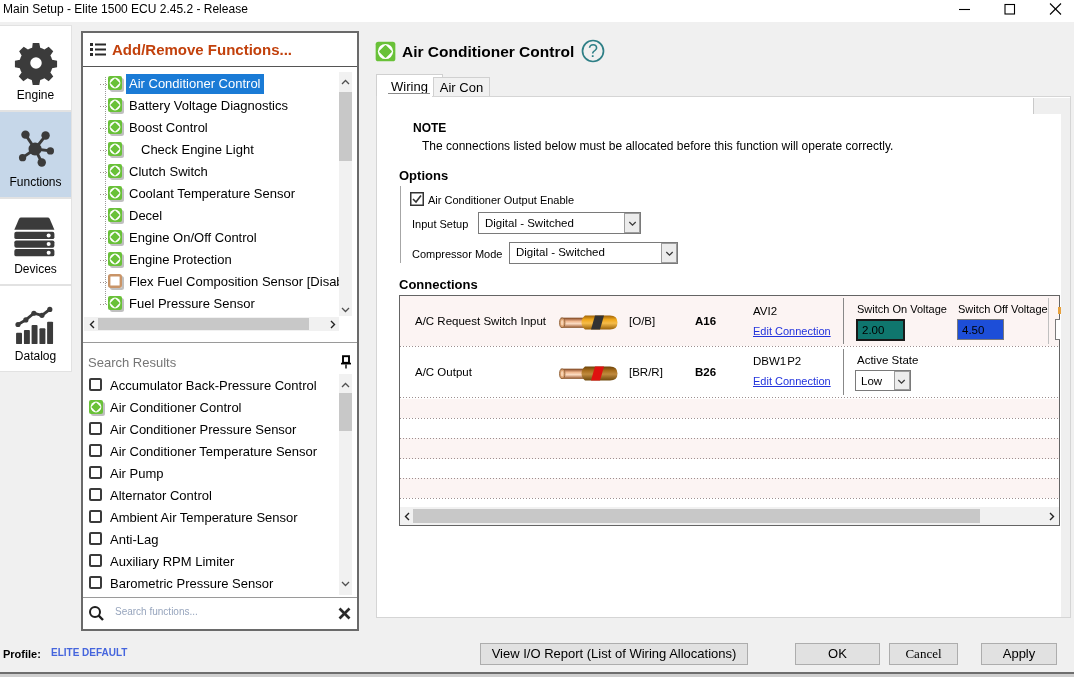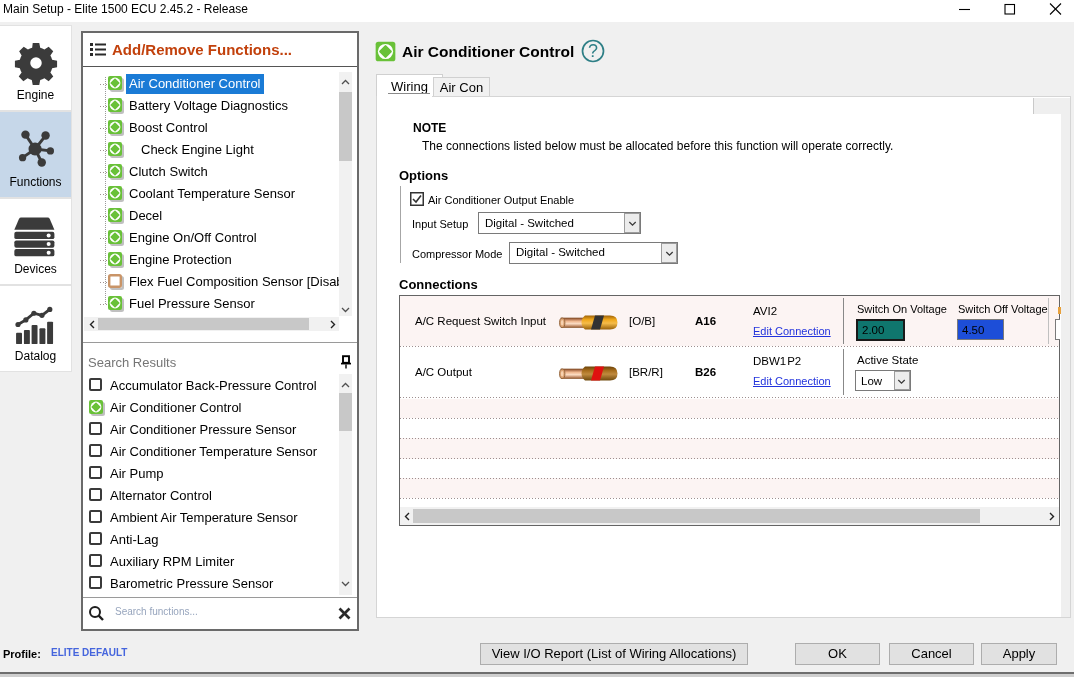--- a/index.html
+++ b/index.html
@@ -416,16 +416,16 @@
   </svg>
 <div class="abs scroll-thumb" style="left:413px;top:509px;width:567px;height:14px;"></div>
 <svg class="abs" style="left:1047px;top:512px" width="9" height="9" viewBox="0 0 9 9">
     <path d="M3 1 L6.5 4.5 L3 8" fill="none" stroke="#222" stroke-width="1.4"></path>
   </svg>
 
 <div class="abs" style="left:3px;top:648px;font-size:11px;font-weight:bold;">Profile:</div>
 <div class="abs" style="left:51px;top:647px;font-size:10px;font-weight:bold;color:#4565dd;">ELITE DEFAULT</div>
 <div class="abs btn" style="left:480px;top:643px;width:268px;">View I/O Report (List of Wiring Allocations)</div>
 <div class="abs btn" style="left:795px;top:643px;width:85px;">OK</div>
-<div class="abs btn" style="left:889px;top:643px;width:85px;">Cancel</div>
+<div class="abs btn" style="left:889px;top:643px;width:69px;font-family:Liberation Serif, serif;">Cancel</div>
 <div class="abs btn" style="left:981px;top:643px;width:76px;">Apply</div>
 <div class="abs" style="left:0;top:672px;width:1074px;height:2px;background:#6e6e6e;"></div>
 <div class="abs" style="left:0;top:674px;width:1074px;height:3px;background:#cfcfcf;"></div>
 
 </body></html>

